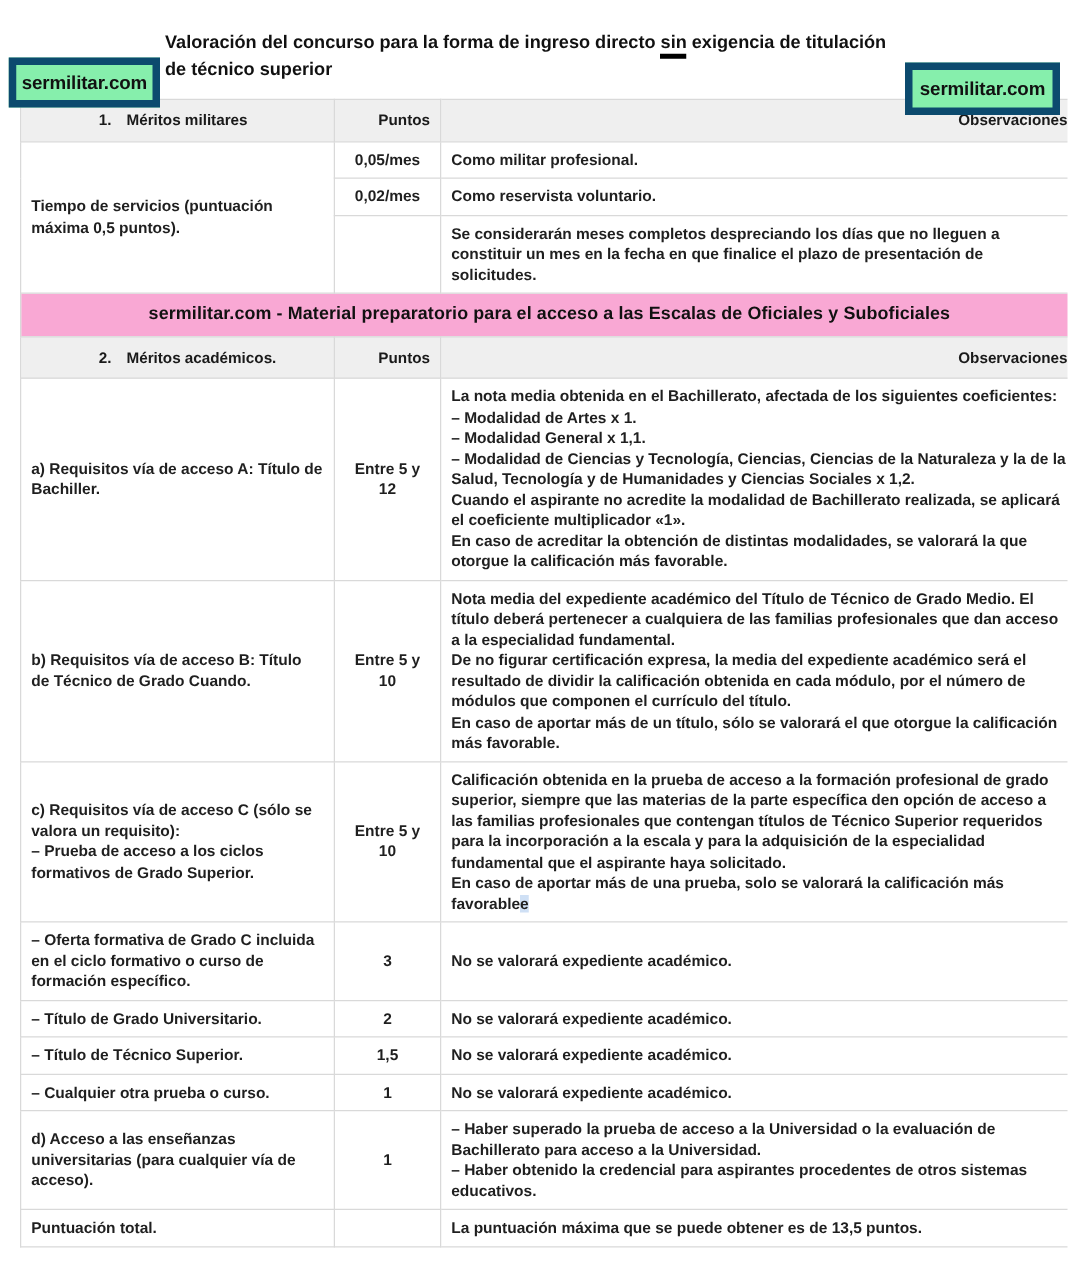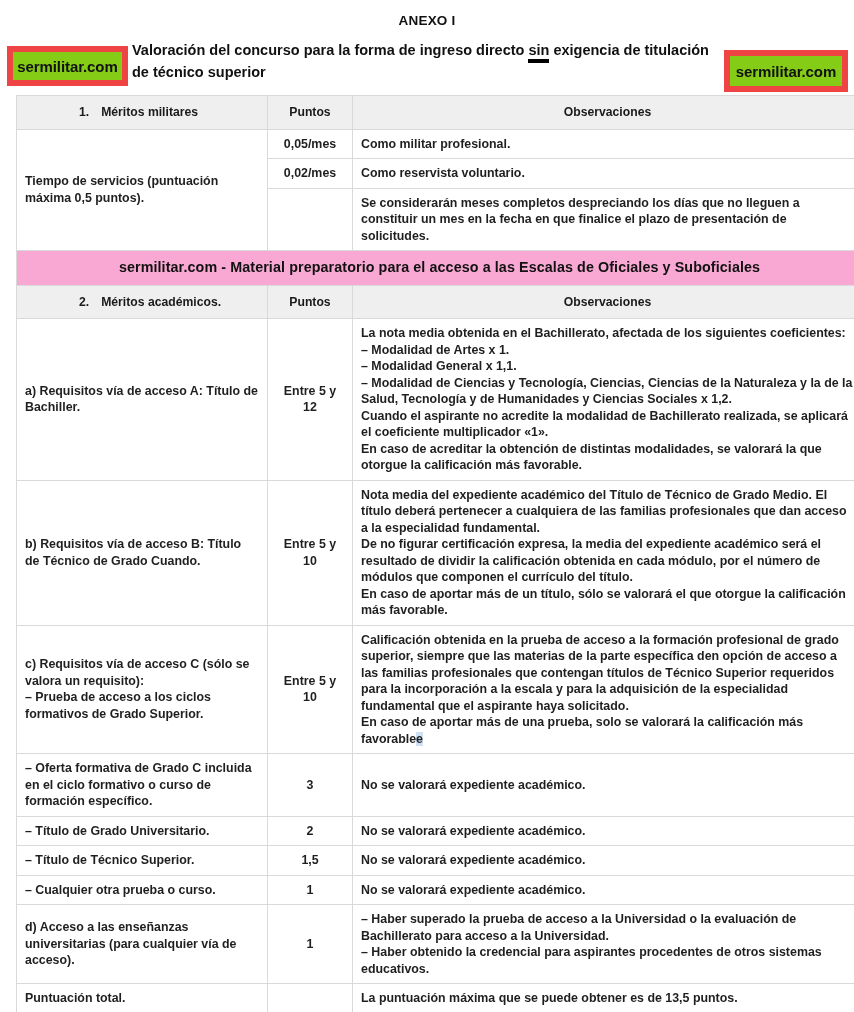--- a/index.html
+++ b/index.html
@@ -43,22 +43,22 @@
     color: #111;
   }
   .sub-underline {
     border-bottom: 4px solid #000;
     padding-bottom: 1px;
   }
 
   
   .wm {
     position: absolute;
-    background: #84cc16;
-    border: 6px solid #ef4444;
+    background: #86efac;
+    border: 6px solid #0c4a6e;
     font-family: "Liberation Sans", sans-serif;
     font-weight: bold;
     font-size: 15px;
     color: #111;
     display: flex;
     align-items: center;
     justify-content: center;
     letter-spacing: -0.1px;
     white-space: nowrap;
   }
@@ -91,21 +91,21 @@
     font-weight: bold;
     line-height: 16.5px;
     color: #1f1f1f;
   }
   col.c-concept { width: 251px; }
   col.c-points  { width: 85px;  }
   col.c-obs     { width: 510px; }
 
   tr.hdr td {
     background: #efefef;
-    text-align: center;
+    text-align: right;
     font-weight: bold;
     font-size: 12.2px;
     padding-top: 8px;
     padding-bottom: 8px;
     color: #1a1a1a;
   }
   tr.hdr td.hdr-concept {
     text-align: left;
     padding-left: 62px;
   }
@@ -137,21 +137,20 @@
 
   .sel-hl {
     background: #cfe0f5;
   }
 </style>
 </head>
 <body>
 
 <div class="doc-head">
 
-  <div class="anexo-title">ANEXO I</div>
 
   <div class="subtitle-wrap">
     <div class="subtitle"><span>Valoración del concurso para la forma de ingreso directo </span><span class="sub-underline">sin</span><span> exigencia de titulación de técnico superior</span></div>
   </div>
 
   <div class="wm wm-left">sermilitar.com</div>
 
   <div class="wm wm-right">sermilitar.com</div>
 </div>
 

